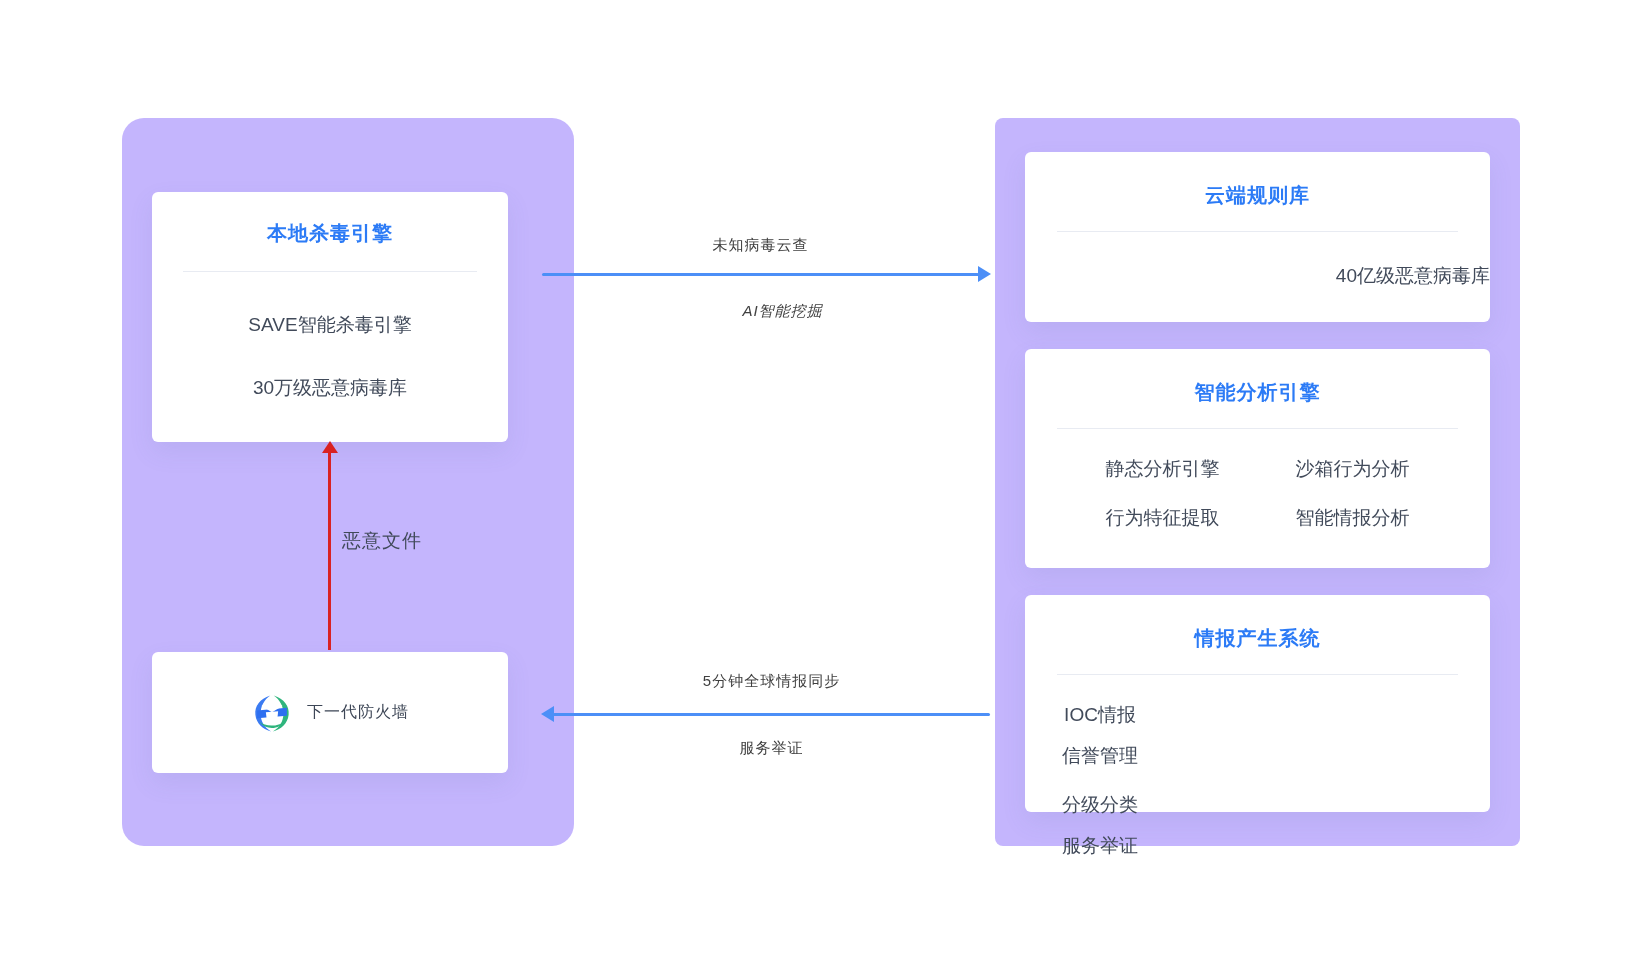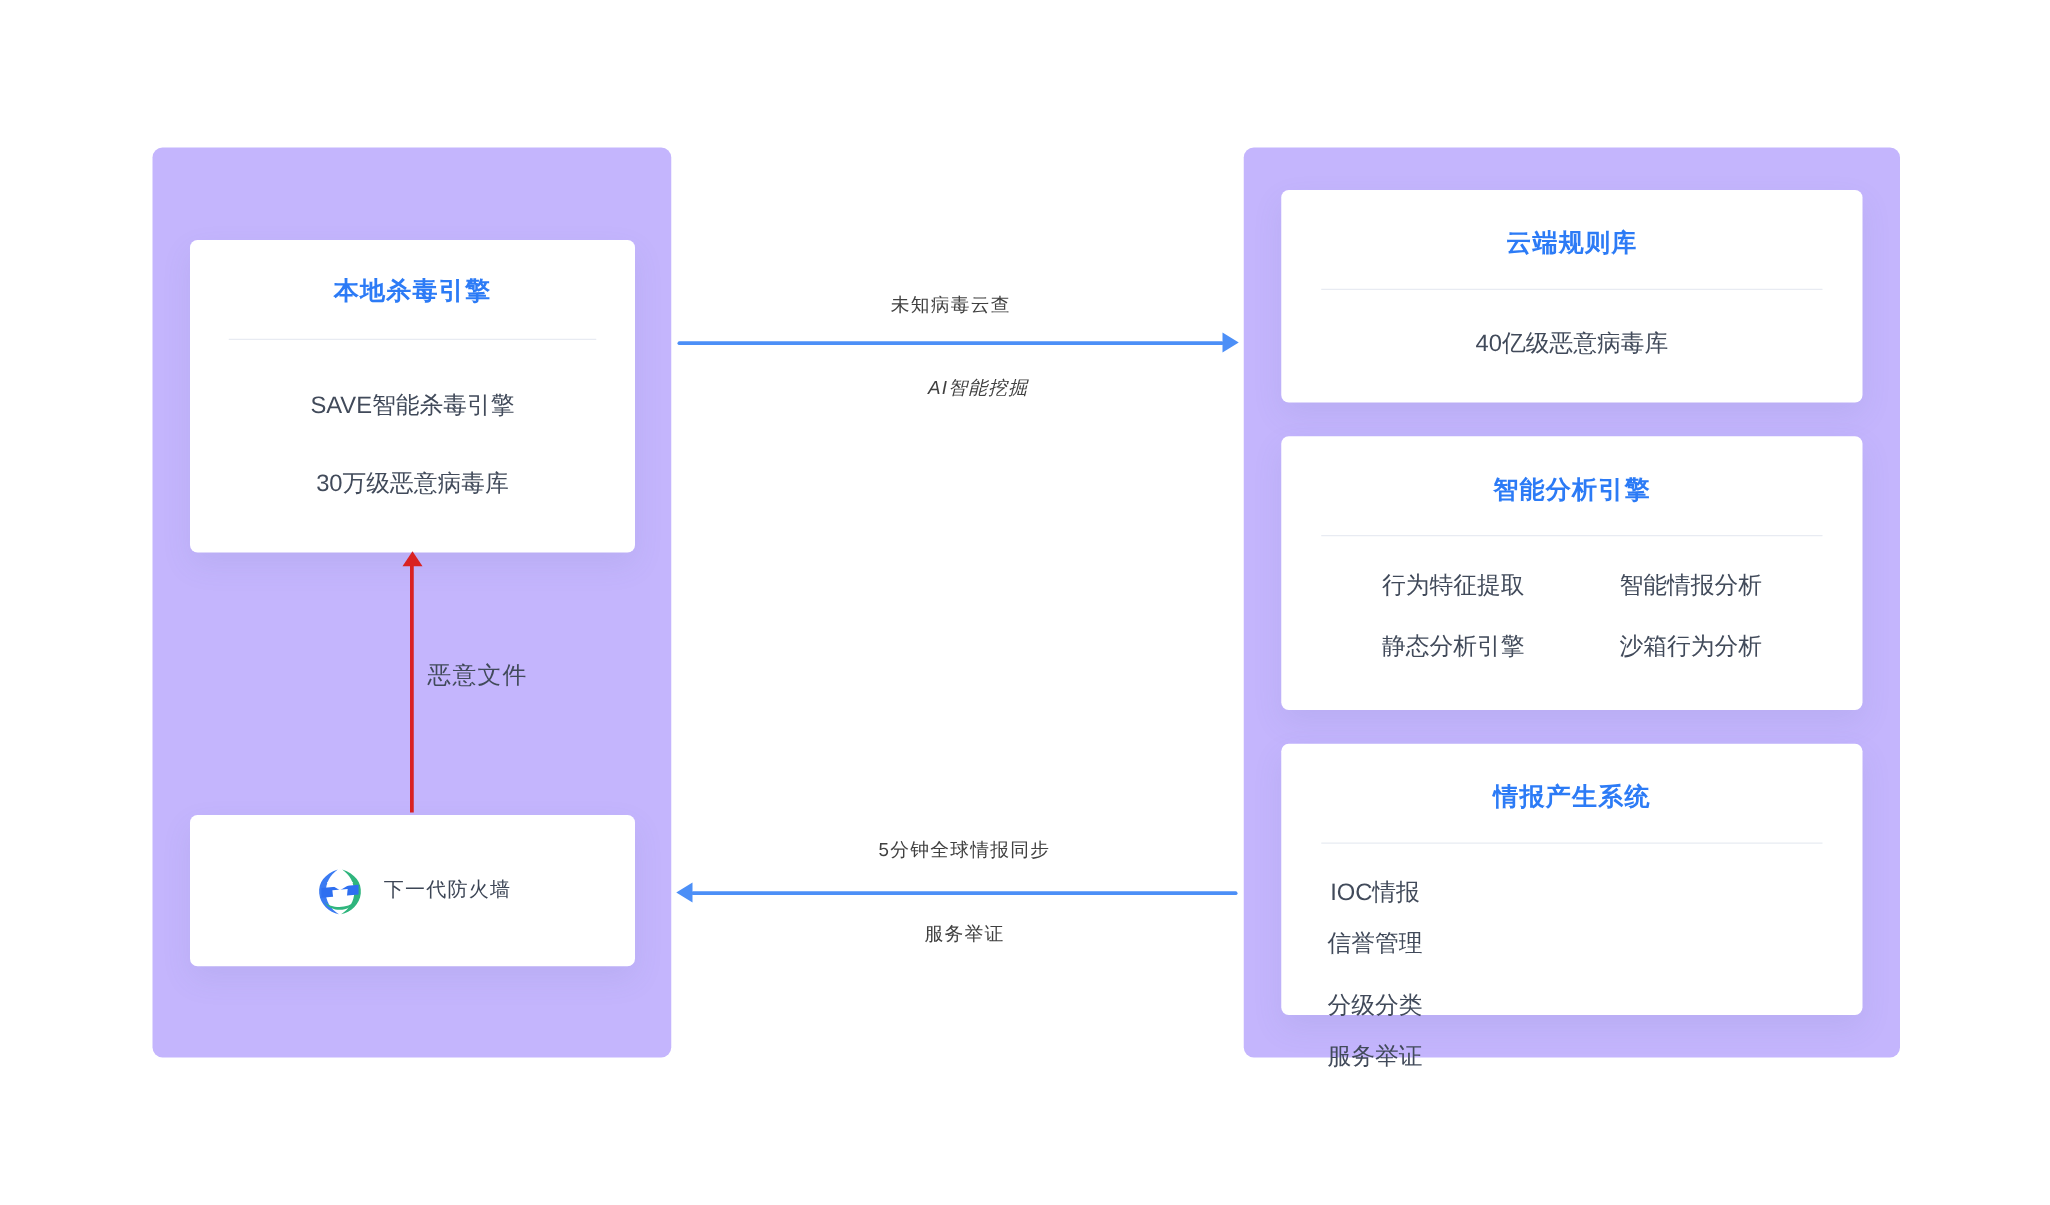--- a/index.html
+++ b/index.html
@@ -1,38 +1,38 @@
 <!DOCTYPE html>
 <html><head>
 <meta charset="utf-8">
 <style>
   html,body{margin:0;padding:0;background:#ffffff;}
   body{font-family:"Liberation Sans","DejaVu Sans",sans-serif;color:#414a5a;}
   .page{position:relative;width:1640px;height:964px;background:#ffffff;border-radius:20px;overflow:hidden;}
 
   .panel{position:absolute;top:118px;height:728px;background:#c4b5fd;border-radius:8px;}
-  .panel-left{left:122px;width:415px;}
+  .panel-left{left:122px;width:452px;border-radius:22px;}
   .panel-right{left:995px;width:525px;}
 
   .card{position:absolute;background:#ffffff;border-radius:6px;box-shadow:0 10px 24px rgba(92,112,153,0.10);}
   .card-engine{left:30px;top:74px;width:356px;height:250px;}
   .card-ngfw{left:30px;top:534px;width:356px;height:121px;display:flex;align-items:center;justify-content:center;gap:14px;}
   .panel-right .card{left:30px;width:465px;}
   .card-cloud{top:34px;height:170px;}
   .card-analysis{top:231px;height:219px;}
   .card-intel{top:477px;height:217px;}
 
   .card-title{margin-top:30px;text-align:center;font-size:20px;line-height:26px;font-weight:600;color:#2c7bf6;letter-spacing:1px;}
   .card-engine .card-title{margin-top:28px;}
   .divider{height:1px;background:#e8ebf2;margin:23px 32px 0;}
   .card-engine .divider{margin:25px 31px 0;}
   .card-line{text-align:center;font-size:19px;line-height:27px;color:#414a5a;}
   .card-engine .line1{margin-top:39px;}
   .card-engine .line2{margin-top:36px;}
-  .card-cloud .card-line{margin-top:30px;}
+  .card-cloud .card-line{margin-top:30px;text-align:right;}
 
   .feature-row{display:flex;justify-content:center;gap:10px;margin-top:26px;font-size:19px;line-height:27px;color:#414a5a;}
   .feature-row + .feature-row{margin-top:22px;}
   .feature-row .cell{width:180px;text-align:center;}
   .card-intel .feature-row{gap:14px;flex-direction:column;}
   .card-intel .feature-row .cell{width:150px;}
 
   .ngfw-label{font-size:16px;color:#3d4656;letter-spacing:1px;}
   .ngfw-icon{display:inline-flex;width:42px;height:42px;}
 
@@ -85,26 +85,26 @@
     <div class="card card-cloud">
       <div class="card-title">云端规则库</div>
       <div class="divider"></div>
       <div class="card-line">40亿级恶意病毒库</div>
     </div>
 
     <div class="card card-analysis">
       <div class="card-title">智能分析引擎</div>
       <div class="divider"></div>
       <div class="feature-row">
+        <span class="cell">静态分析引擎</span>
+        <span class="cell">沙箱行为分析</span>
+      </div>
+      <div class="feature-row">
         <span class="cell">行为特征提取</span>
         <span class="cell">智能情报分析</span>
-      </div>
-      <div class="feature-row">
-        <span class="cell">静态分析引擎</span>
-        <span class="cell">沙箱行为分析</span>
       </div>
     </div>
 
     <div class="card card-intel">
       <div class="card-title">情报产生系统</div>
       <div class="divider"></div>
       <div class="feature-row">
         <span class="cell">IOC情报</span>
         <span class="cell">信誉管理</span>
       </div>

